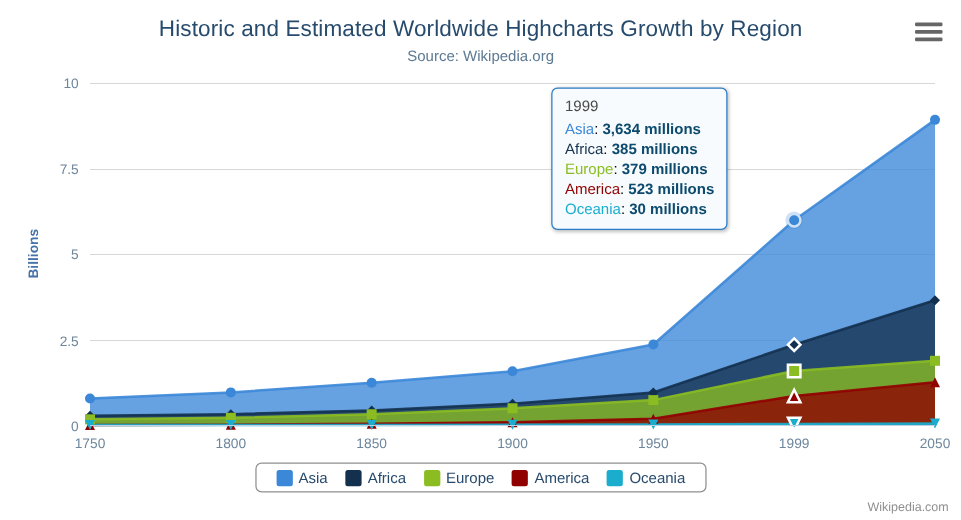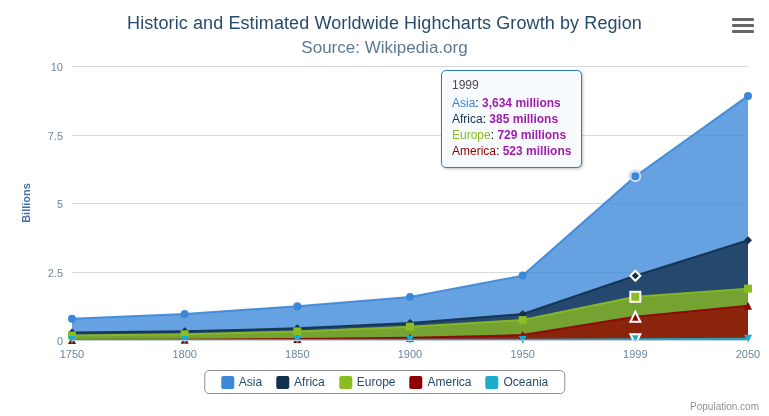--- a/index.html
+++ b/index.html
@@ -12,21 +12,21 @@
   #chart-root{position:absolute;inset:0;background:#fff;}
 
   
   .chart-title{
     position:absolute;left:0;right:0;top:13px;text-align:center;
     font-size:18px;font-weight:400;color:#274b6d;letter-spacing:.1px;
     white-space:nowrap;
   }
   .chart-subtitle{
     position:absolute;left:0;right:0;top:38px;text-align:center;
-    font-size:17px;color:#5d7a93;font-weight:400;
+    font-size:12px;color:#5d7a93;font-weight:400;
   }
 
   
   .context-button{
     position:absolute;right:14px;top:14px;width:24px;height:22px;
     cursor:pointer;background:transparent;border:0;padding:0;
     display:flex;flex-direction:column;justify-content:center;gap:3px;
     align-items:center;
   }
   .context-button span{display:block;width:22px;height:3px;background:#666;border-radius:1px;}
@@ -63,21 +63,21 @@
   
   .tooltip{
     position:absolute;left:441px;top:70px;
     background:#f7fbfd;border:1px solid #2a7cc7;border-radius:5px;
     padding:7px 10px 8px 10px;box-shadow:1px 1px 3px rgba(0,0,0,.25);
     pointer-events:none;
   }
   .tt-header{font-size:12px;color:#4a4a4a;margin-bottom:3px;}
   .tt-row{font-size:12px;line-height:16px;white-space:nowrap;color:#000;}
   .tt-name{font-weight:400;}
-  .tt-value{font-weight:bold;color:#a21caf;}
+  .tt-value{font-weight:bold;color:#0c4a6e;}
 </style>
 </head>
 <body>
 
 <div id="chart-root">
 
   <div class="chart-title">Historic and Estimated Worldwide Highcharts Growth by Region</div>
   <div class="chart-subtitle">Source: Wikipedia.org</div>
 
   <button class="context-button">
@@ -176,19 +176,20 @@
         <span class="legend-swatch" style="background: rgb(26, 173, 206);"></span>
         <span class="legend-label">Oceania</span>
       </div>
     </div>
 
   <div class="tooltip" id="tooltip">
     <div class="tt-header">1999</div>
     <div id="tt-rows">
         <div class="tt-row"><span class="tt-name" style="color: rgb(59, 135, 216);">Asia</span><span>: </span><span class="tt-value">3,634 millions</span></div>
         <div class="tt-row"><span class="tt-name" style="color: rgb(19, 48, 78);">Africa</span><span>: </span><span class="tt-value">385 millions</span></div>
-        <div class="tt-row"><span class="tt-name" style="color: rgb(139, 188, 33);">Europe</span><span>: </span><span class="tt-value">729 millions</span></div>
+        <div class="tt-row"><span class="tt-name" style="color: rgb(139, 188, 33);">Europe</span><span>: </span><span class="tt-value">379 millions</span></div>
         <div class="tt-row"><span class="tt-name" style="color: rgb(145, 0, 0);">America</span><span>: </span><span class="tt-value">523 millions</span></div>
+        <div class="tt-row"><span class="tt-name" style="color: rgb(26, 173, 206);">Oceania</span><span>: </span><span class="tt-value">30 millions</span></div>
       </div>
   </div>
 
-  <div class="credits">Population.com</div>
+  <div class="credits">Wikipedia.com</div>
 </div>
 
 </body></html>

